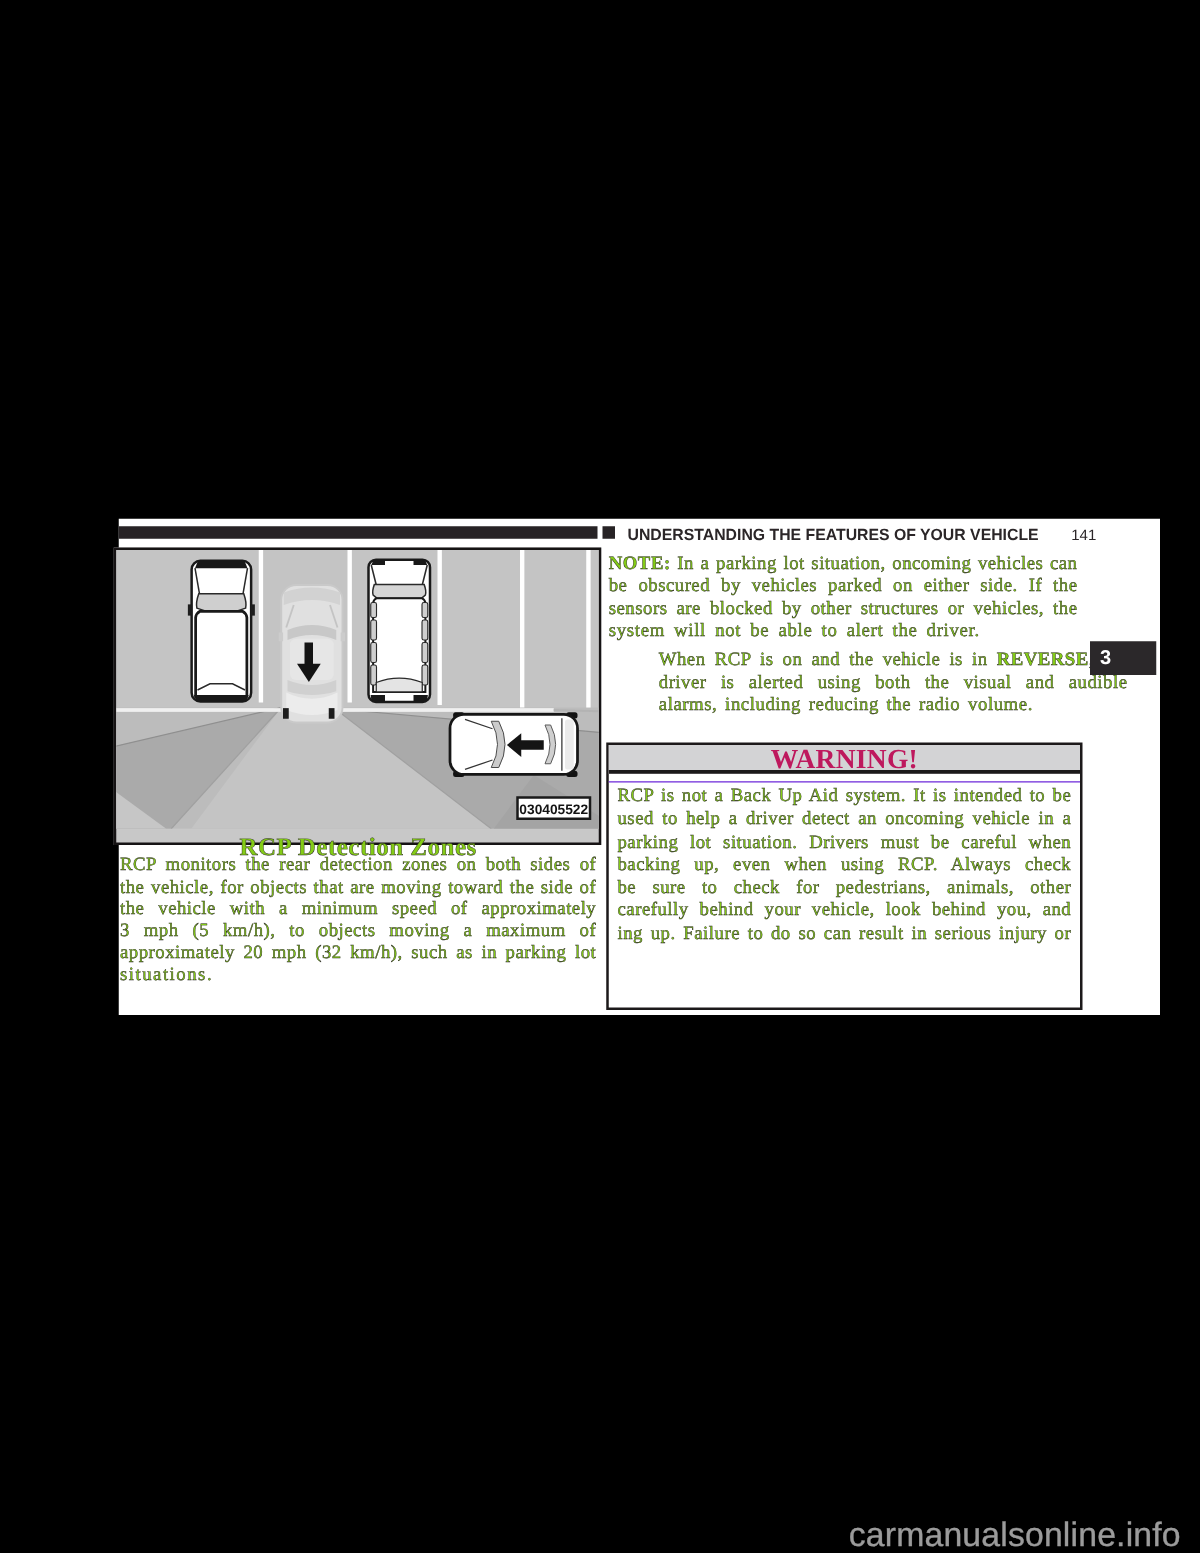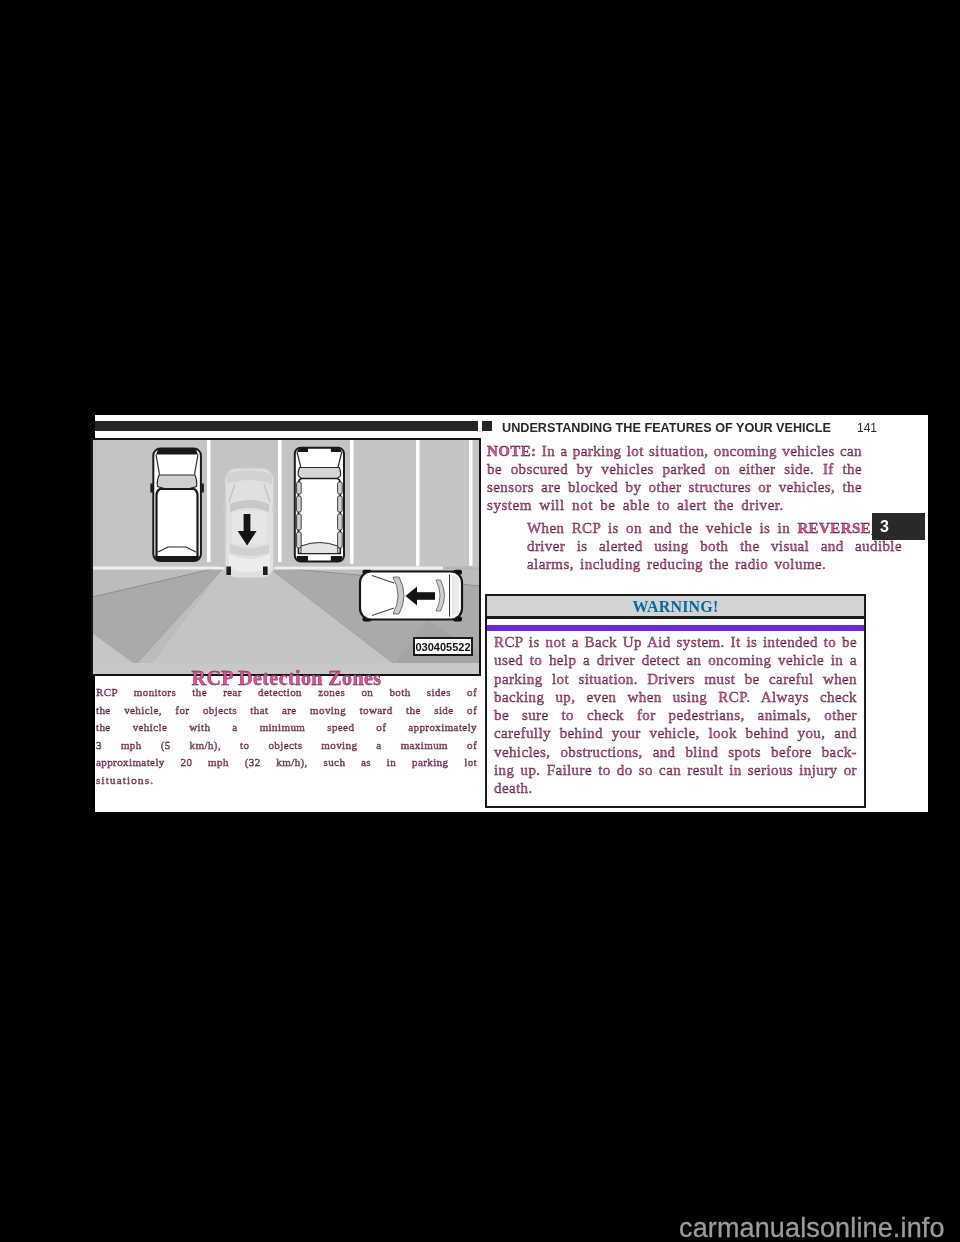--- a/index.html
+++ b/index.html
@@ -1,20 +1,20 @@
 <!DOCTYPE html>
 <html><head>
 <meta charset="utf-8">
 <style>
   html,body{margin:0;padding:0;}
   body{width:960px;height:1242px;background:#000000;position:relative;overflow:hidden;
        font-family:"Liberation Serif", serif;}
   .abs{position:absolute;}
   .jline{text-align:justify;text-align-last:justify;}
-  .serif{font-family:"Liberation Serif", serif;color:#ec4899;-webkit-text-stroke:0.35px #2a2527;letter-spacing:0.4px;}
+  .serif{font-family:"Liberation Serif", serif;color:#84cc16;-webkit-text-stroke:0.35px #2a2527;letter-spacing:0.4px;}
   .sans{font-family:"Liberation Sans", sans-serif;}
 </style>
 </head>
 <body>
 
 <div class="abs" style="left:95px;top:415px;width:833px;height:397px;background:#ffffff;"></div>
 
 <div class="abs" style="left:95px;top:421px;width:383px;height:10px;background:#272325;"></div>
 
 <div class="abs" style="left:482px;top:421px;width:10px;height:10px;background:#272325;"></div>
@@ -136,21 +136,21 @@
 
   <g>
     <rect x="321" y="198" width="58" height="17" fill="#ffffff" stroke="#1a1a1a" stroke-width="2"></rect>
     <text x="350" y="211" font-family="Liberation Sans" font-size="11" font-weight="bold" fill="#141414" text-anchor="middle">030405522</text>
   </g>
 </svg>
 </div>
 
 <div class="abs serif" style="left:96px;top:667px;width:381px;height:16px;font-size:20px;font-weight:bold;text-align:center;">RCP Detection Zones</div>
 
-<div class="abs serif" style="left:96px;top:684px;width:381px;font-size:11px;line-height:17.6px;">
+<div class="abs serif" style="left:96px;top:684px;width:381px;font-size:15px;line-height:17.6px;">
   <div class="jline">RCP monitors the rear detection zones on both sides of</div>
   <div class="jline">the vehicle, for objects that are moving toward the side of</div>
   <div class="jline">the vehicle with a minimum speed of approximately</div>
   <div class="jline">3 mph (5 km/h), to objects moving a maximum of</div>
   <div class="jline">approximately 20 mph (32 km/h), such as in parking lot</div>
   <div style="letter-spacing:1.2px">situations.</div>
 </div>
 
 <div class="abs serif" style="left:487px;top:442px;width:375px;font-size:15px;line-height:18px;">
   <div class="jline"><b>NOTE:</b> In a parking lot situation, oncoming vehicles can</div>
@@ -160,32 +160,30 @@
 </div>
 
 <div class="abs serif" style="left:487px;top:519px;width:375px;font-size:15px;line-height:18px;margin-left:40px;">
   <div class="jline">When RCP is on and the vehicle is in <b>REVERSE</b>, the</div>
   <div class="jline">driver is alerted using both the visual and audible</div>
   <div style="word-spacing:2px;letter-spacing:0.45px">alarms, including reducing the radio volume.</div>
 </div>
 
 <div class="abs" style="left:485px;top:594px;width:381px;height:214px;border:2px solid #1c191a;box-sizing:border-box;">
 
-  <div style="background:#d3d3d5;border-bottom:3px solid #1c191a;height:20px;text-align:center;font-family:'Liberation Serif',serif;font-weight:bold;font-size:16px;color:#0369a1;line-height:21px;letter-spacing:0.2px;">WARNING!</div>
+  <div style="background:#d3d3d5;border-bottom:3px solid #1c191a;height:20px;text-align:center;font-family:'Liberation Serif',serif;font-weight:bold;font-size:22px;color:#be185d;line-height:21px;letter-spacing:0.2px;">WARNING!</div>
 
-  <div class="serif" style="border-top:6px solid #6d28d9;margin-top:6px;padding:2px 7px 0 7px;font-size:15px;line-height:18.3px;">
+  <div class="serif" style="border-top:1px solid #6d28d9;margin-top:6px;padding:2px 7px 0 7px;font-size:15px;line-height:18.3px;">
     <div class="jline">RCP is not a Back Up Aid system. It is intended to be</div>
     <div class="jline">used to help a driver detect an oncoming vehicle in a</div>
     <div class="jline">parking lot situation. Drivers must be careful when</div>
     <div class="jline">backing up, even when using RCP. Always check</div>
     <div class="jline">be sure to check for pedestrians, animals, other</div>
     <div class="jline">carefully behind your vehicle, look behind you, and</div>
-    <div class="jline">vehicles, obstructions, and blind spots before back-</div>
     <div class="jline">ing up. Failure to do so can result in serious injury or</div>
-    <div>death.</div>
   </div>
 </div>
 
 <div class="abs sans" style="left:872px;top:513px;width:53px;height:27px;background:#2b282a;color:#ffffff;font-size:16px;font-weight:bold;line-height:27px;padding-left:8px;box-sizing:border-box;">3</div>
 
 <div class="abs" style="left:575px;top:1192px;width:385px;height:50px;background:#000000;"></div>
 
 <div class="abs sans" style="left:679px;top:1213px;width:281px;height:29px;font-size:27px;color:#9b9b9b;white-space:nowrap;letter-spacing:0.14px;-webkit-text-stroke:0.3px #9b9b9b;">carmanualsonline.info</div>
 
 </body></html>

